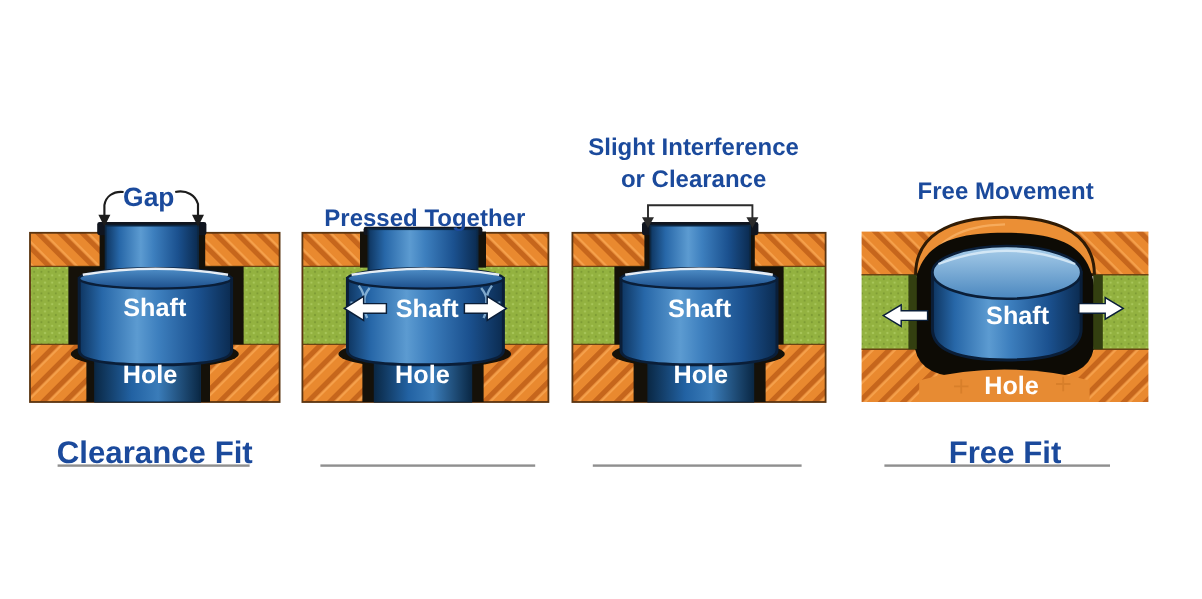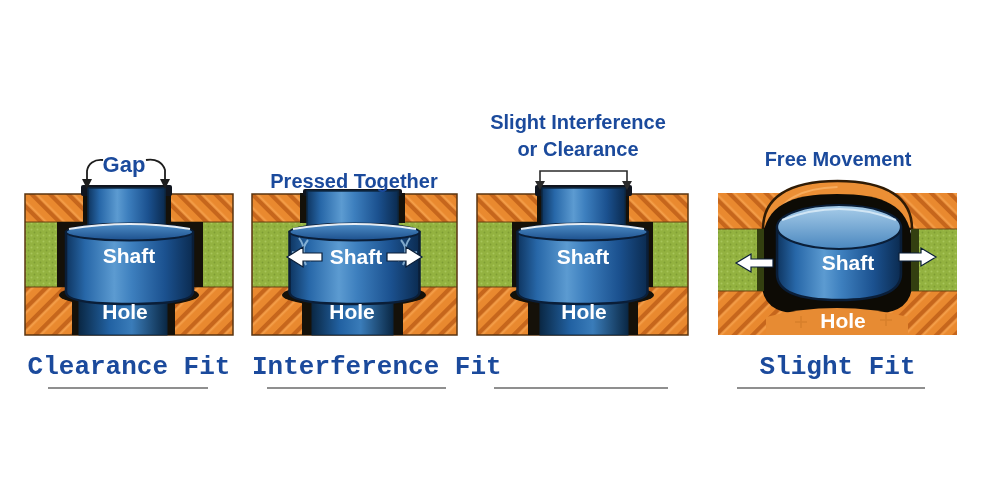--- a/index.html
+++ b/index.html
@@ -6,22 +6,22 @@
   .canvas{
     position:relative;width:1002px;height:499px;background:#FFFFFF;
     font-family:"Liberation Sans",sans-serif;overflow:hidden;
   }
   .diagram-svg{position:absolute;left:0;top:0;}
   svg text{font-family:"Liberation Sans","DejaVu Sans",sans-serif;}
   .ann{fill:#1B4A9C;font-weight:bold;font-size:20px;text-anchor:middle;}
   .ann-big{font-size:22px;}
   .wlabel{fill:#FFFFFF;font-weight:bold;font-size:21px;text-anchor:middle;}
   .panel-title{
-    position:absolute;top:351px;height:32px;line-height:32px;text-align:center;
-    color:#1B4A9C;font-size:26px;font-weight:bold;white-space:nowrap;font-family:Liberation Mono, monospace;
+    position:absolute;top:361px;height:32px;line-height:32px;text-align:center;
+    color:#1B4A9C;font-size:26px;font-weight:bold;white-space:nowrap;
   }
   .title-underline{position:absolute;top:387px;height:2px;background:#8F8F8F;}
 </style>
 </head>
 <body>
 
 <div class="canvas">
 
   <svg class="diagram-svg" width="1002" height="345" viewBox="0 0 1002 345">
     <defs>
@@ -193,21 +193,20 @@
       <g>
         <polygon points="936,257 921,248 921,253 899,253 899,261 921,261 921,266" fill="#FFFFFF" stroke="#0A1E38" stroke-width="1.2"></polygon>
       </g>
       <text x="848" y="270" class="wlabel">Shaft</text>
       <text x="843" y="328" class="wlabel">Hole</text>
       <text x="838" y="166" class="ann">Free Movement</text>
     </g>
   </svg>
 
   <div class="panel-title" style="left:25px;width:208px">Clearance Fit</div>
-  <div class="panel-title" style="left:252px;width:205px">Interference Fit</div>
-  <div class="panel-title" style="left:718px;width:239px">Slight Fit</div>
+  <div class="panel-title" style="left:718px;width:239px">Free Fit</div>
 
   <div class="title-underline" style="left:48px;width:160px"></div>
   <div class="title-underline" style="left:267px;width:179px"></div>
   <div class="title-underline" style="left:494px;width:174px"></div>
   <div class="title-underline" style="left:737px;width:188px"></div>
 
 </div>
 
 </body></html>

